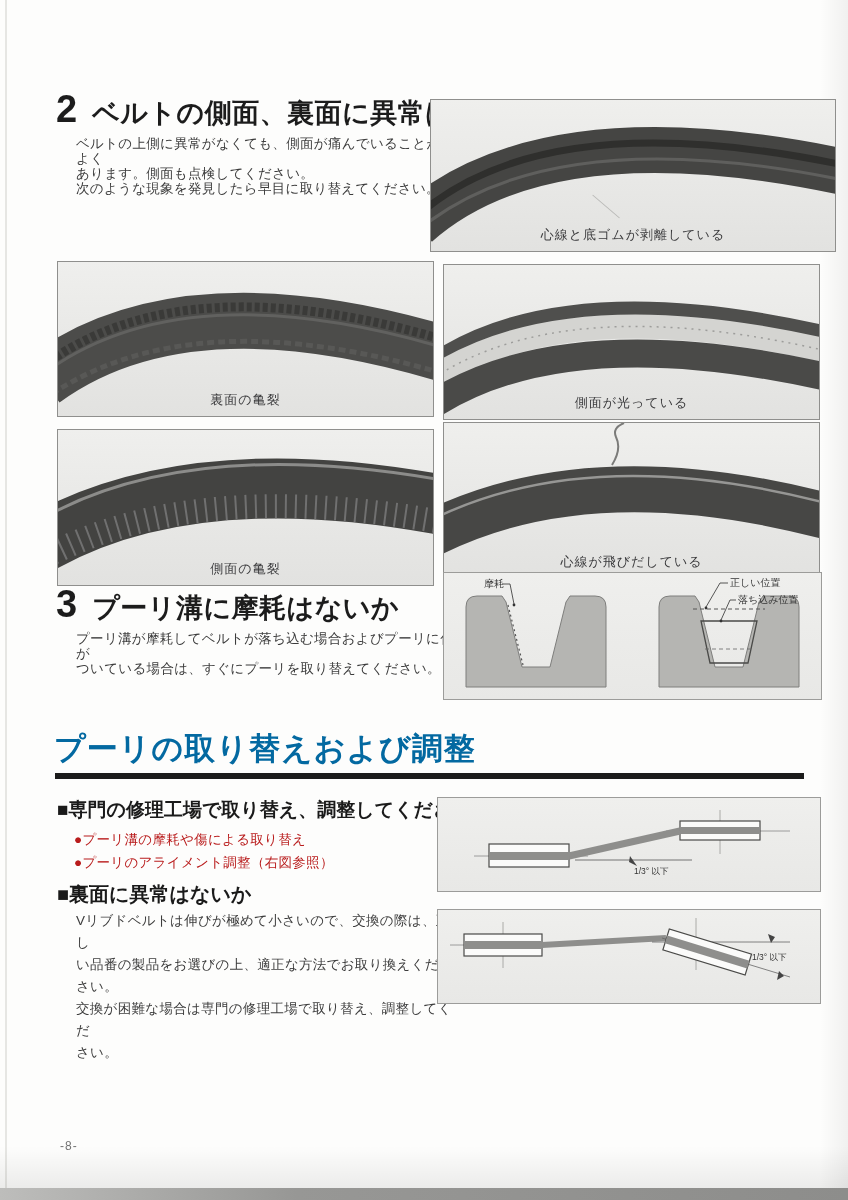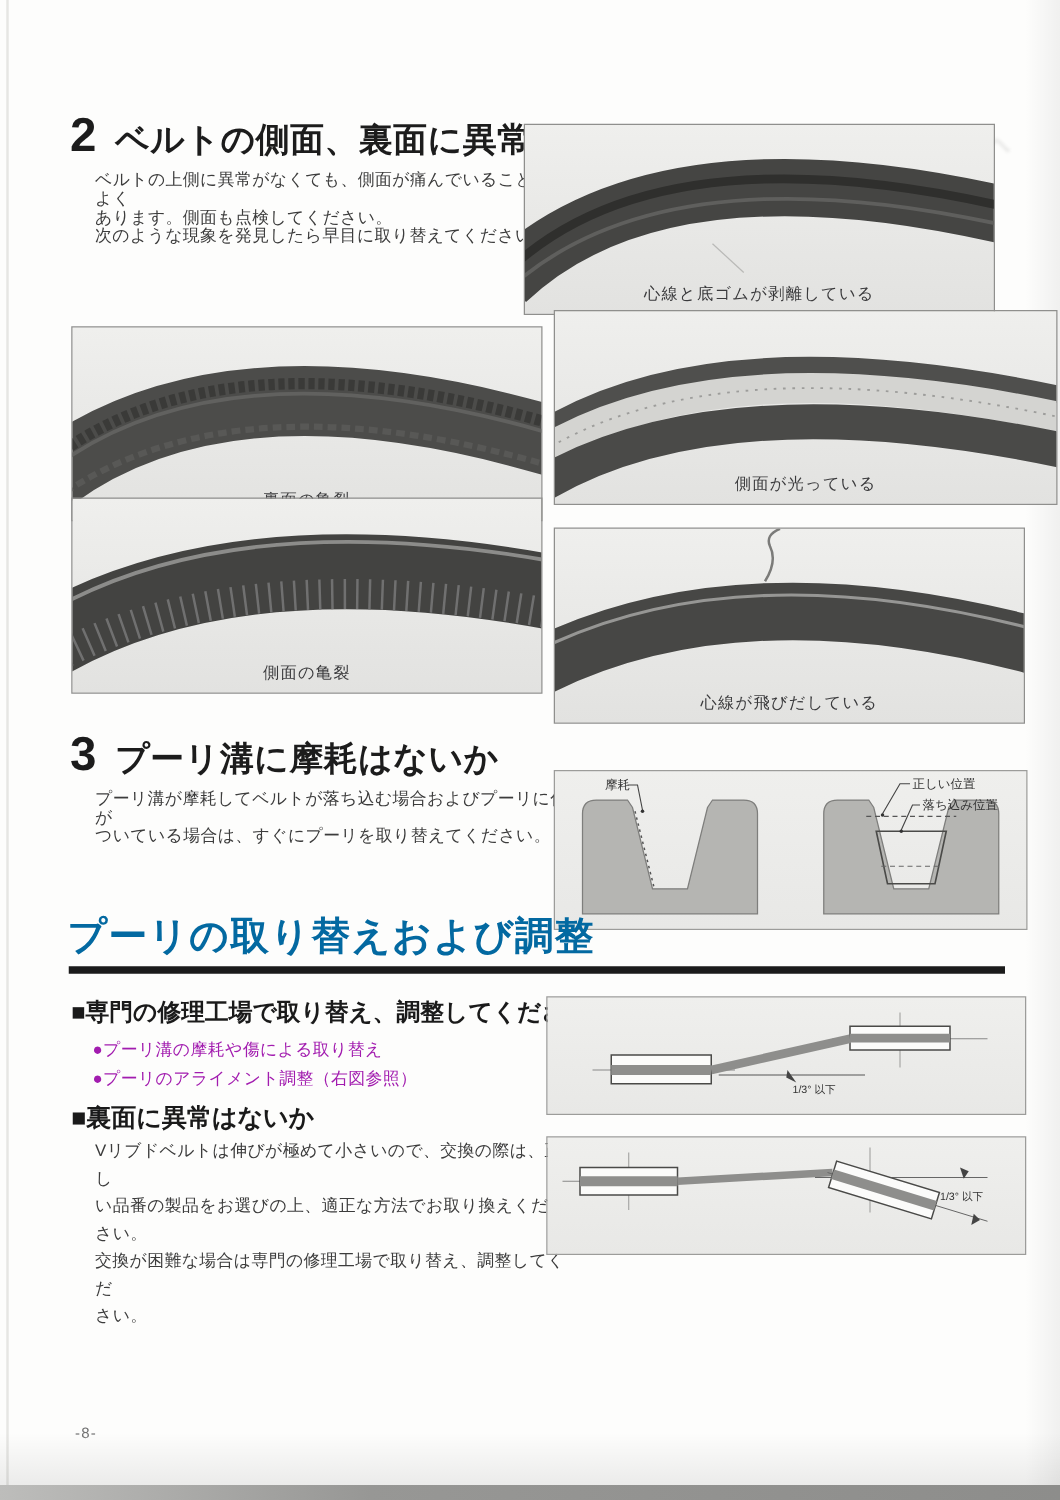--- a/index.html
+++ b/index.html
@@ -39,42 +39,42 @@
   .body-text{font-size:13.5px;line-height:15px;color:#3c3c3c;letter-spacing:.3px;}
   .b2-pos{left:76px;top:136px;width:372px;}
   .b3-pos{left:76px;top:631px;width:390px;}
 
   
   .photo{position:absolute;border:1px solid #8f8f8d;
     background:linear-gradient(180deg,#efefed,#e2e2e0);}
   .photo svg{position:absolute;left:0;top:0;width:100%;height:100%;}
   .caption{position:absolute;left:0;bottom:7px;width:100%;text-align:center;
     font-size:13px;color:#3a3a3c;letter-spacing:1px;}
-  .p1{left:419px;top:99px;width:375px;height:151px;}
+  .p1{left:430px;top:99px;width:375px;height:151px;padding-left:29px;}
   .p2{left:57px;top:261px;width:375px;height:154px;}
-  .p3{left:443px;top:248px;width:375px;height:154px;padding-left:26px;}
-  .p4{left:57px;top:398px;width:375px;height:155px;}
+  .p3{left:443px;top:264px;width:375px;height:154px;}
+  .p4{left:57px;top:429px;width:375px;height:155px;}
   .p5{left:443px;top:422px;width:375px;height:155px;}
 
   
   .diagram{position:absolute;border:1px solid #9c9c9a;
     background:linear-gradient(180deg,#efefed,#e8e8e6);}
   .diagram svg{position:absolute;left:0;top:0;width:100%;height:100%;}
-  .groove-pos{left:443px;top:616px;width:377px;height:126px;}
+  .groove-pos{left:443px;top:572px;width:377px;height:126px;}
   .align1-pos{left:437px;top:797px;width:382px;height:93px;}
   .align2-pos{left:437px;top:909px;width:382px;height:93px;}
   .svg-label{font-size:10px;fill:#333;font-family:"Liberation Sans","DejaVu Sans",sans-serif;}
   .svg-small{font-size:8.5px;fill:#333;font-family:"Liberation Sans","DejaVu Sans",sans-serif;}
 
   
   .main-title{left:54px;top:728px;font-size:31px;font-weight:bold;
     color:#0369a1;letter-spacing:1px;}
   .rule{left:55px;top:773px;width:749px;height:6px;background:#1b1b1b;}
   .sub-h1{left:57px;top:797px;font-size:19px;font-weight:bold;color:#1a1a1a;}
-  .bullets{left:74px;top:828px;width:380px;font-size:13.5px;line-height:23px;color:#a21caf;}
+  .bullets{left:74px;top:828px;width:380px;font-size:13.5px;line-height:23px;color:#b91c1c;}
   .sub-h2{left:57px;top:881px;font-size:20px;font-weight:bold;color:#1a1a1a;}
   .caution-pos{left:76px;top:910px;width:376px;line-height:22px;}
 
   .pageno{left:60px;top:1139px;font-size:12px;color:#737373;letter-spacing:1px;}
 </style>
 </head>
 <body>
 
 <div class="page">
 

